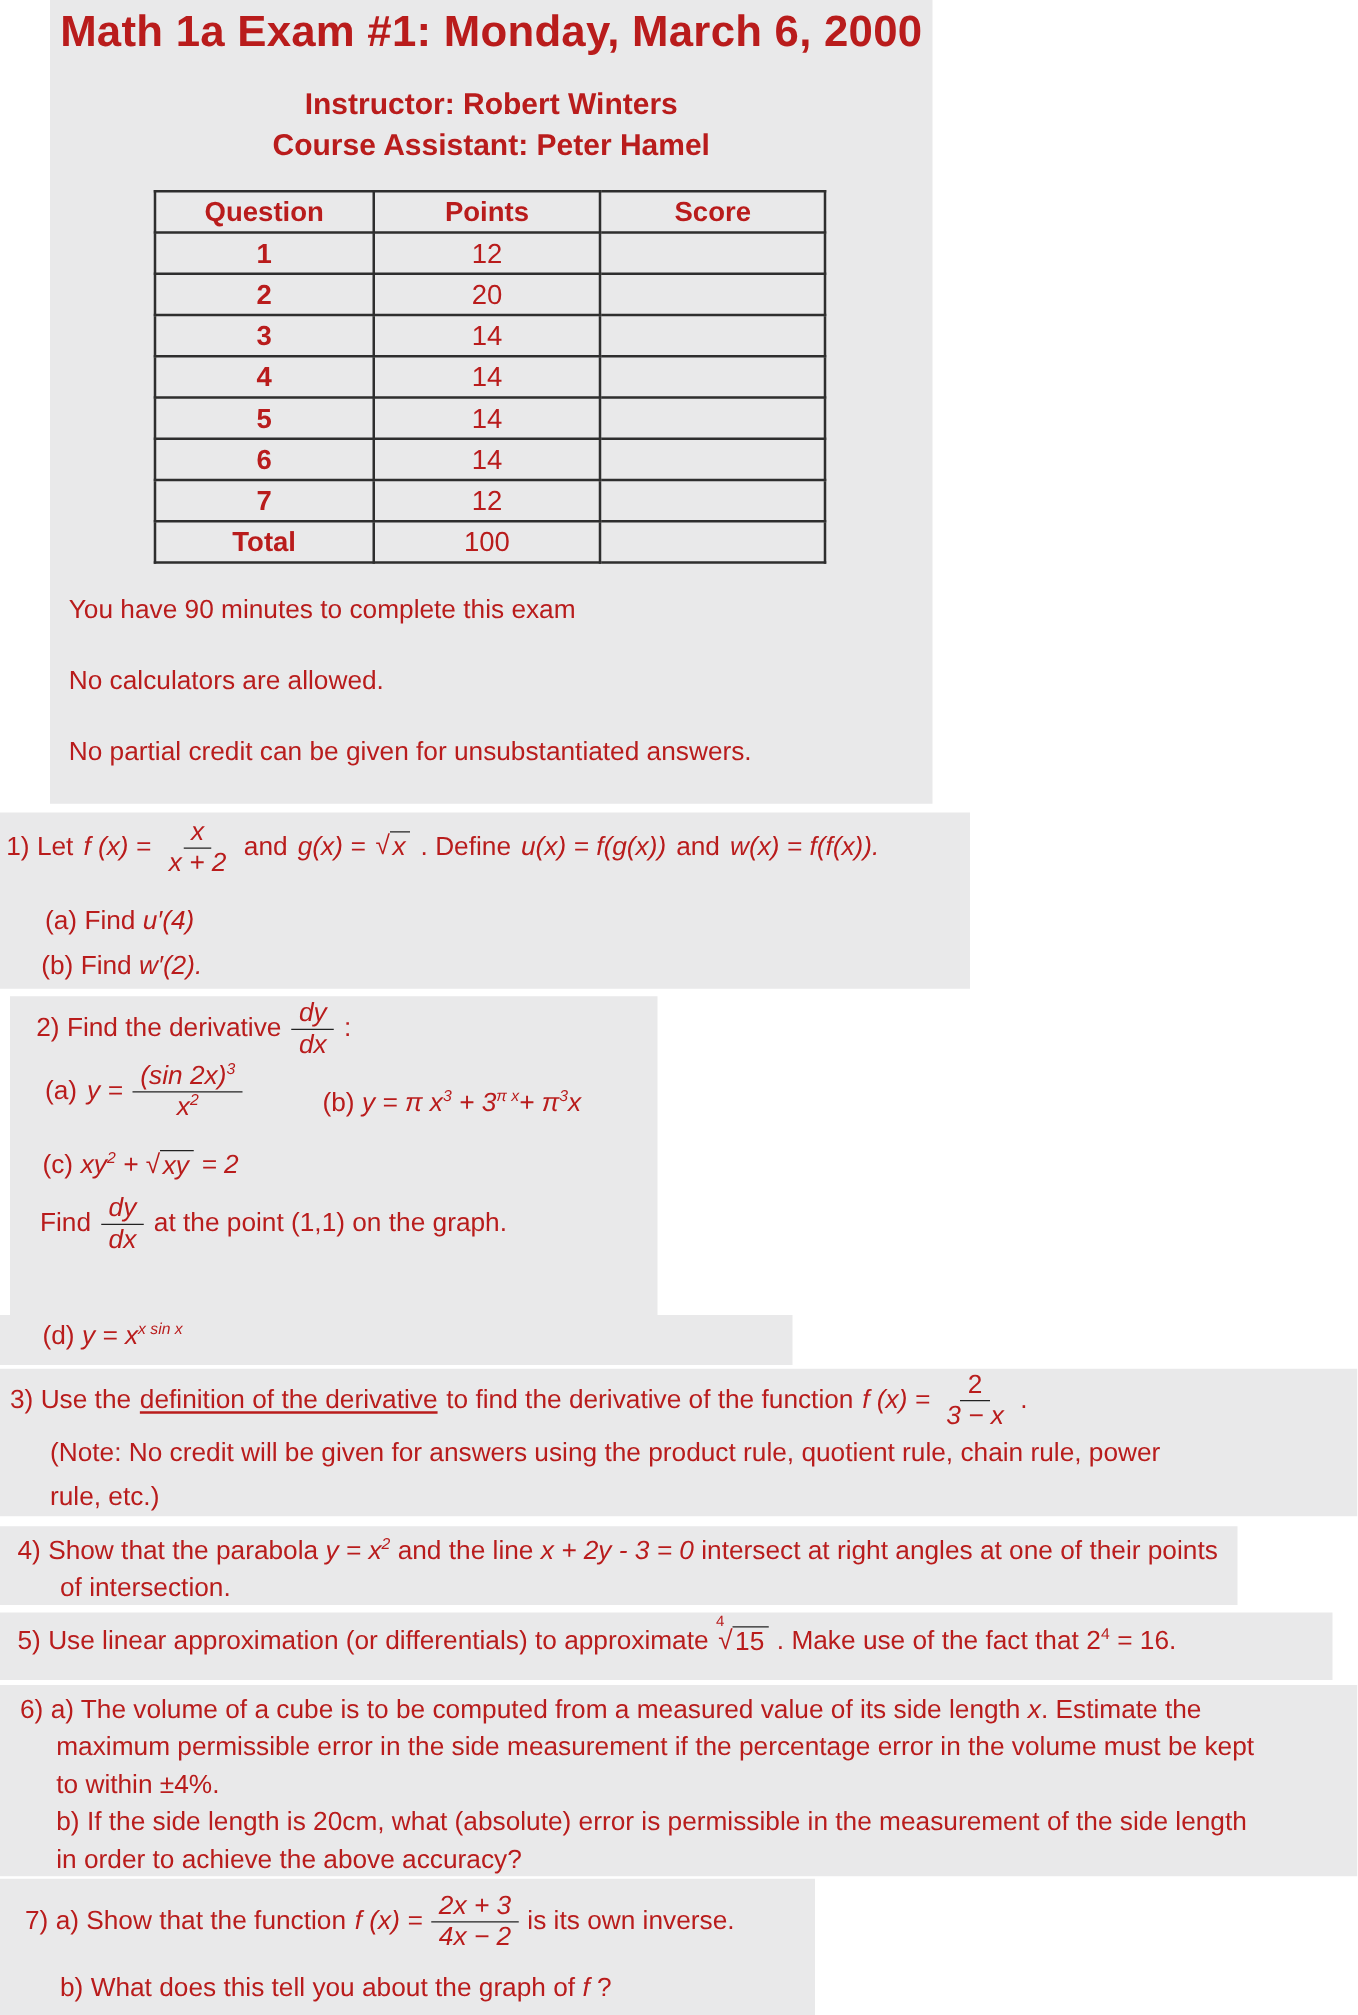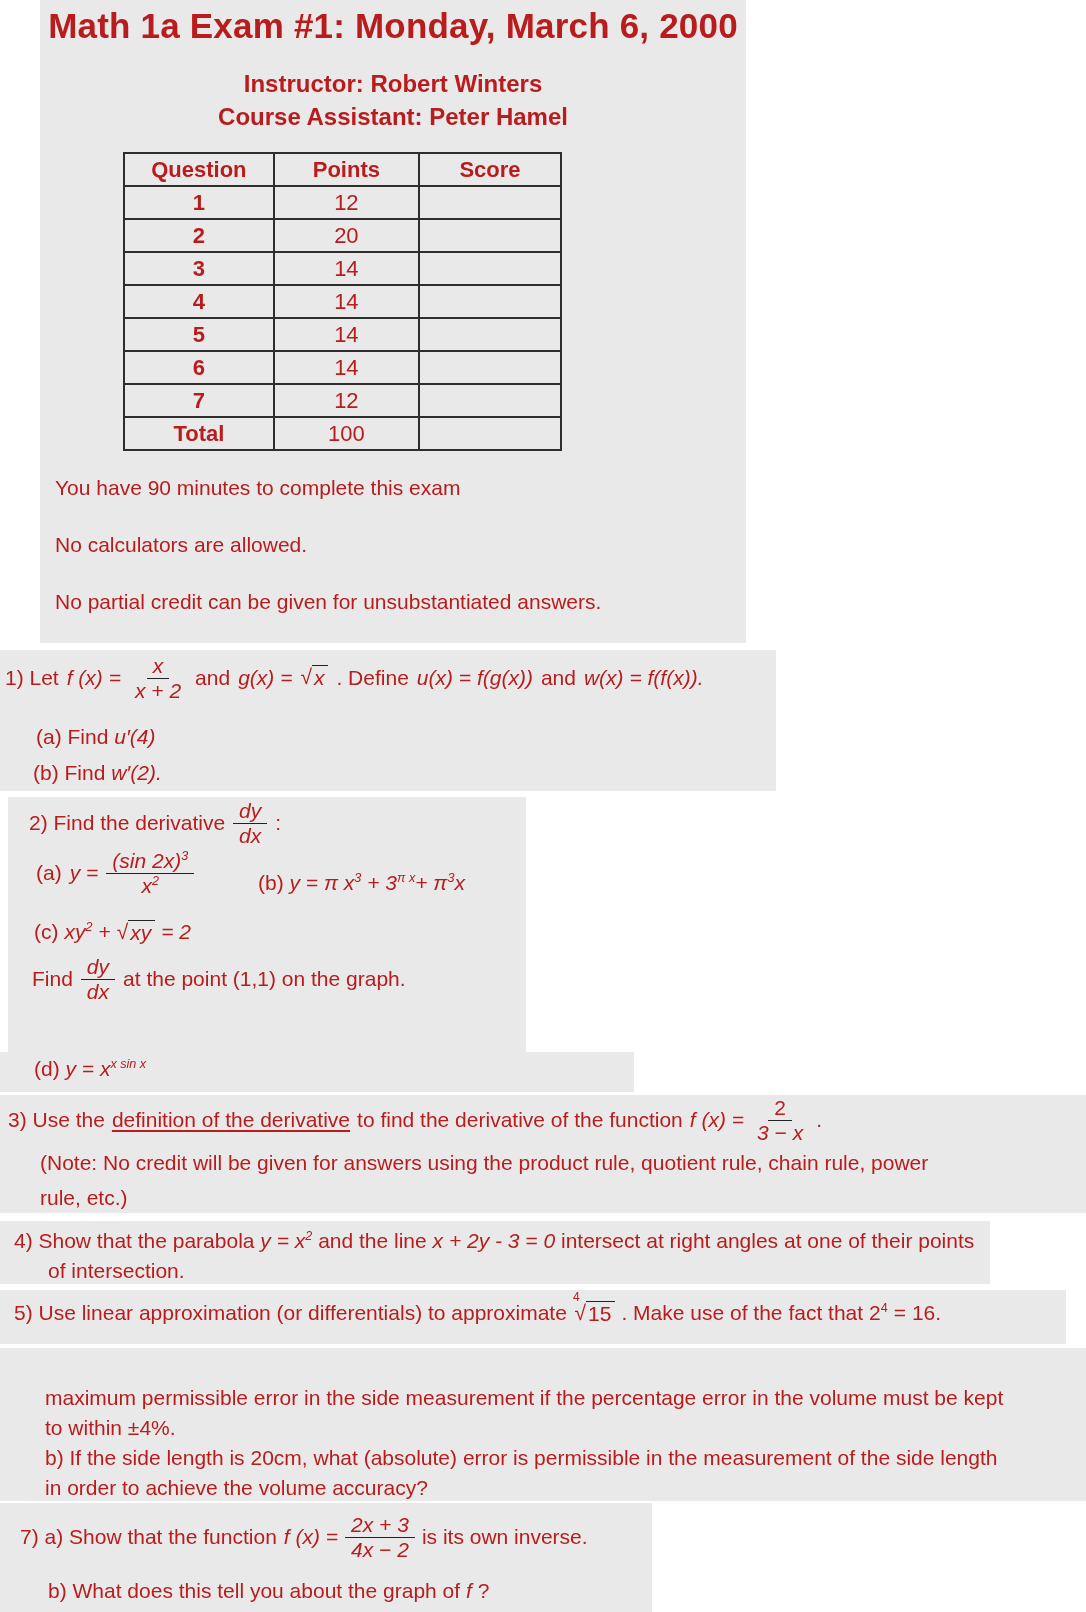--- a/index.html
+++ b/index.html
@@ -31,21 +31,21 @@
 </head>
 <body>
 
 <div id="page">
 
   <div class="scan" style="left:40px;top:0;width:706px;height:643px;">
     <div class="abs b title" style="left:0;top:6px;width:100%;text-align:center;">Math 1a Exam #1: Monday, March 6, 2000</div>
     <div class="abs b sub" style="left:0;top:70px;width:100%;text-align:center;">Instructor: Robert Winters</div>
     <div class="abs b sub" style="left:0;top:103px;width:100%;text-align:center;">Course Assistant: Peter Hamel</div>
 
-    <table class="score abs" style="left:83px;top:152px;width:439px;">
+    <table class="score abs" style="left:83px;top:152px;width:538px;">
       <colgroup>
           <col style="width:177px">
           <col style="width:185px">
           <col style="width:183px">
         </colgroup>
       <tbody>
           <tr>
         <td class="b">Question</td>
         <td class="b">Points</td>
         <td class="b">Score</td>
@@ -206,24 +206,26 @@
           <span class="sg">√</span>
           <span class="rd">15</span>
         </span>
         <span>. Make use of the fact that</span>
       <span class="nw"><span>2</span><sup>4</sup></span>
       <span>= 16.</span>
     </div>
   </div>
 
   <div class="scan ptext" style="left:0;top:1348px;width:1086px;height:153px;">
+    <div class="abs nw" style="left:16px;top:7px;"><span>6) a) The volume of a cube is to be computed from a measured value of its side length</span>
+      <span class="m">x</span><span>. Estimate the</span></div>
     <div class="abs nw" style="left:45px;top:37px;">maximum permissible error in the side measurement if the percentage error in the volume must be kept</div>
     <div class="abs nw" style="left:45px;top:67px;">to within ±4%.</div>
     <div class="abs nw" style="left:45px;top:97px;">b) If the side length is 20cm, what (absolute) error is permissible in the measurement of the side length</div>
-    <div class="abs nw" style="left:45px;top:127px;">in order to achieve the volume accuracy?</div>
+    <div class="abs nw" style="left:45px;top:127px;">in order to achieve the above accuracy?</div>
   </div>
 
   <div class="scan ptext" style="left:0;top:1503px;width:652px;height:109px;">
     <div class="row" style="padding:10px 0 0 20px;column-gap:7px;">
       <span>7) a) Show that the function</span>
       <span class="m">f (x) =</span>
       <span class="frac m">
           <span class="fn">2x + 3</span>
           <span class="fd">4x − 2</span>
         </span>

